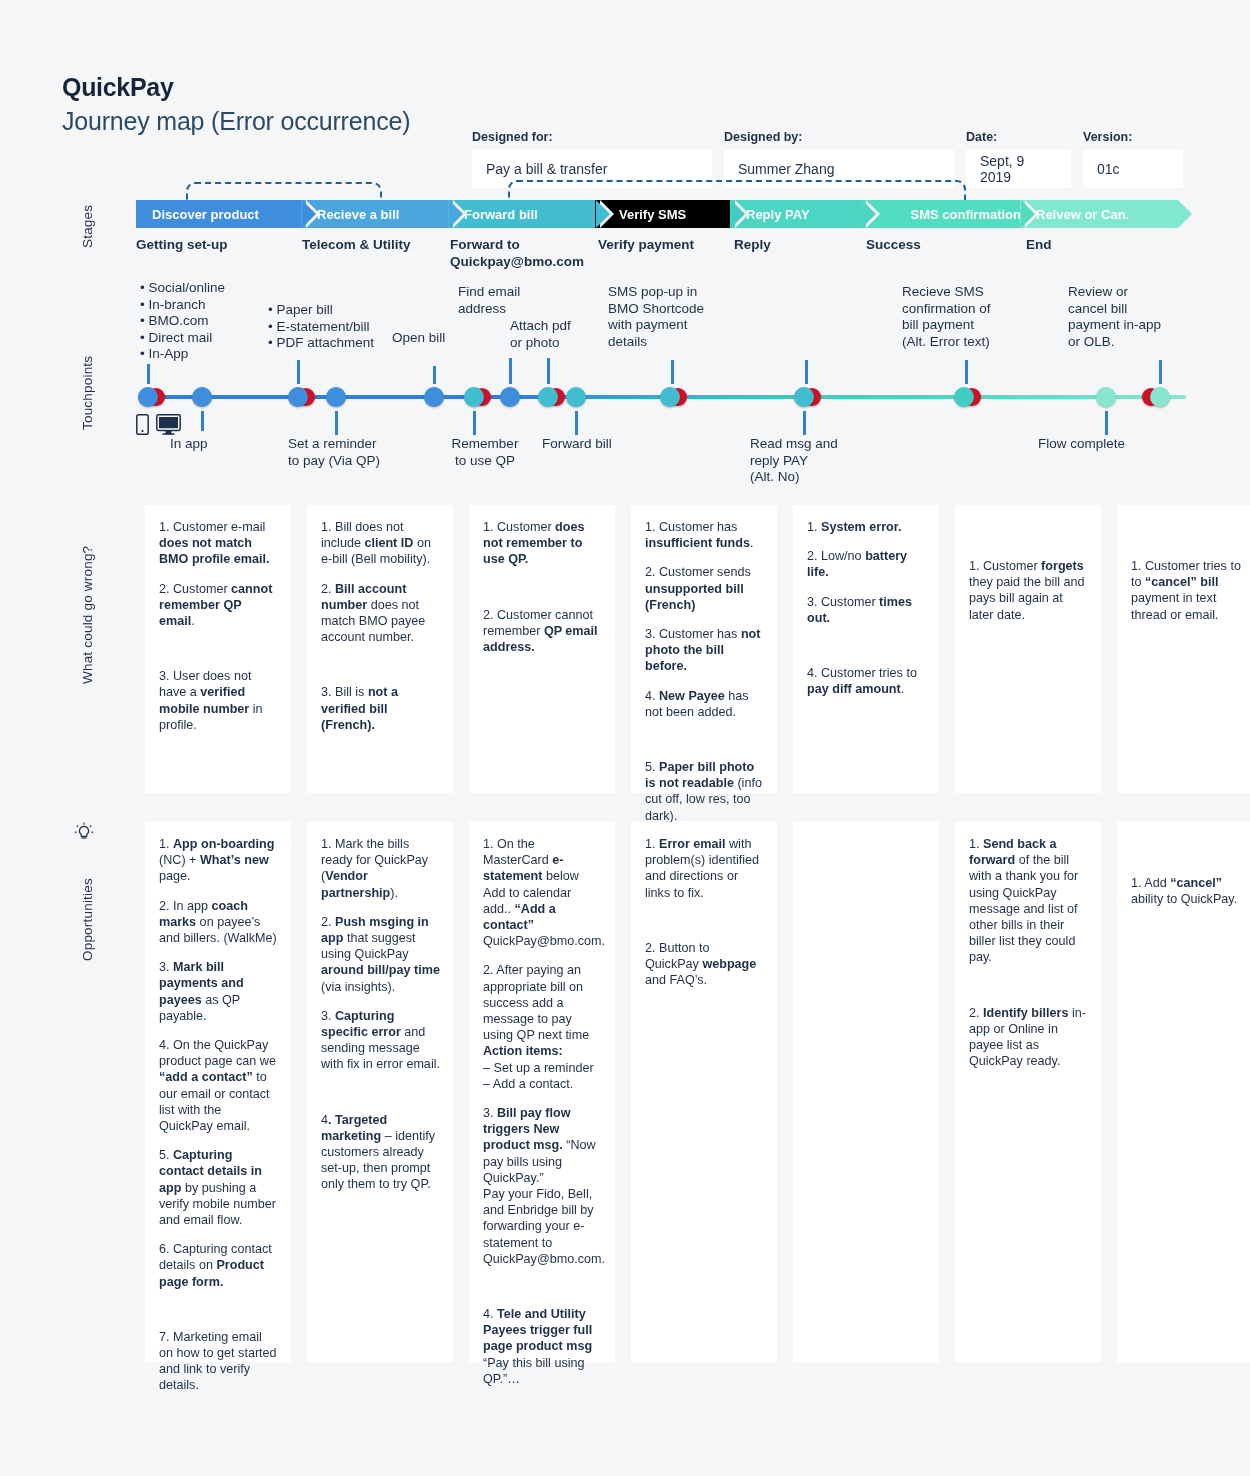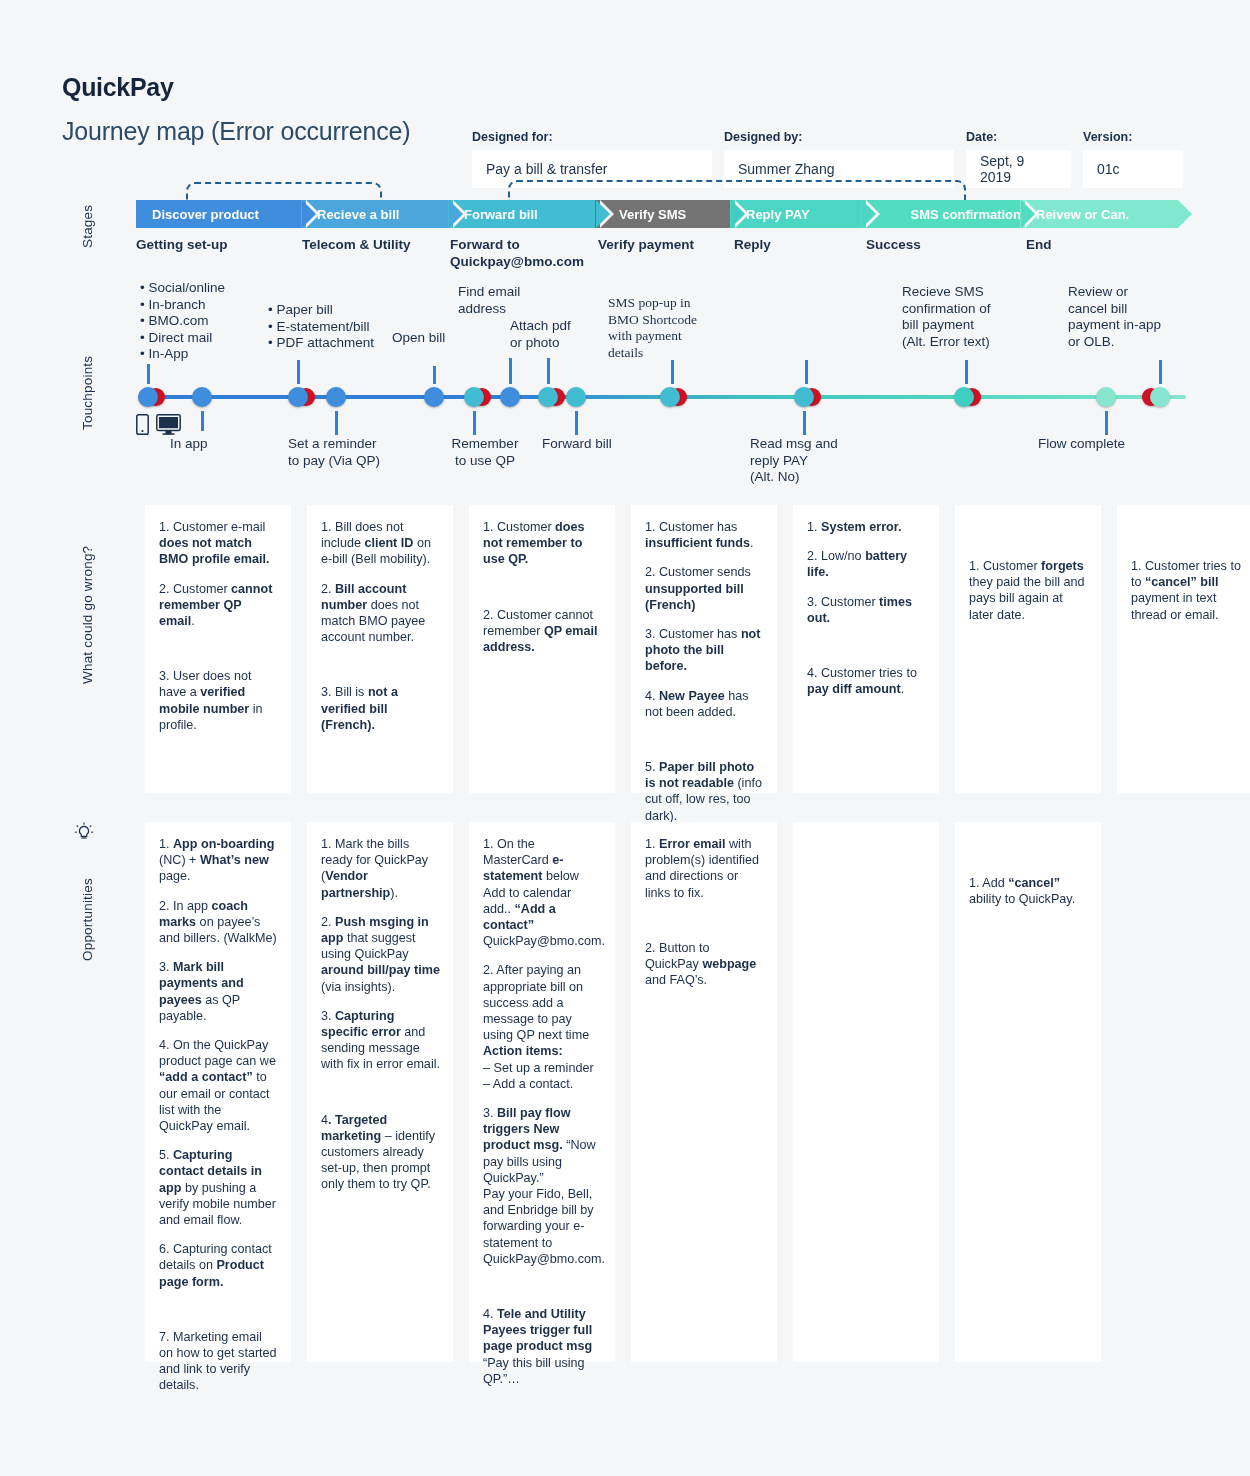--- a/index.html
+++ b/index.html
@@ -10,21 +10,21 @@
     font-family:"Liberation Sans", sans-serif;
     color:#1d3049;
     position:relative;
     overflow:hidden;
   }
 
   
   .header { position:absolute; left:62px; top:72px; width:1130px; height:80px; }
   .title-block { position:absolute; left:0; top:0; }
   .title-main { font-size:25px; font-weight:bold; letter-spacing:-0.3px; color:#15263c; line-height:30px; }
-  .title-sub  { font-size:25px; font-weight:normal; color:#2b4a66; line-height:34px; margin-top:12px; letter-spacing:-0.2px;}
+  .title-sub  { font-size:25px; font-weight:normal; color:#2b4a66; line-height:34px; margin-top:2px; letter-spacing:-0.2px;}
 
   .meta-wrap { position:absolute; left:410px; top:10px; display:flex; gap:0; align-items:flex-start;margin-top:48px; }
   .meta-field { margin-right:12px; }
   .meta-label { font-size:12.5px; font-weight:bold; color:#1d3049; margin-bottom:6px; }
   .meta-value {
     background:#ffffff; height:38px; display:flex; align-items:center;
     padding:0 14px; font-size:14px; color:#1d3049;
   }
   .mf-designed-for .meta-value { width:240px; }
   .mf-designed-by .meta-value { width:230px; }
@@ -151,21 +151,21 @@
 <div class="stages" id="stages-bar">
     <div class="stage" style="--c: #3f8ddd; background: rgb(63, 141, 221); width: 166px;">
       <span>Discover product</span>
     </div>
     <div class="stage" style="--c: #4aa6dd; background: rgb(74, 166, 221); width: 148px;">
       <span>Recieve a bill</span>
     </div>
     <div class="stage" style="--c: #41bcd0; background: rgb(65, 188, 208); width: 148px;">
       <span>Forward bill</span>
     </div>
-    <div class="stage" style="--c: #40cdc2; background: #737373; width: 136px; padding-left: 24px;">
+    <div class="stage" style="--c: #40cdc2; background: #000000; width: 136px; padding-left: 24px;">
       <span>Verify SMS</span>
     </div>
     <div class="stage" style="--c: #4ad6c2; background: rgb(74, 214, 194); width: 132px;">
       <span>Reply PAY</span>
     </div>
     <div class="stage" style="--c: #52dcc0; background: rgb(82, 220, 192); width: 160px; justify-content: flex-end;">
       <span>SMS confirmation</span>
     </div>
     <div class="stage last" style="--c: #7fe8cf; background: rgb(127, 232, 207); width: 158px;">
       <span>Reivew or Can.</span>
@@ -221,21 +221,21 @@
       <div class="tp-tick" style="left: 445px; top: 133px; height: 24px;"></div>
       <div class="tp-tick" style="left: 673px; top: 133px; height: 24px;"></div>
       <div class="tp-tick" style="left: 975px; top: 133px; height: 24px;"></div>
     </div>
   <div id="tp-notes">
       <div class="tp-note" style="left: 10px; top: 2px; width: 130px;">• Social/online<br>• In-branch<br>• BMO.com<br>• Direct mail<br>• In-App</div>
       <div class="tp-note" style="left: 138px; top: 24px; width: 125px;">• Paper bill<br>• E-statement/bill<br>• PDF attachment</div>
       <div class="tp-note" style="left: 262px; top: 52px; width: 90px;">Open bill</div>
       <div class="tp-note" style="left: 328px; top: 6px; width: 100px;">Find email<br>address</div>
       <div class="tp-note" style="left: 380px; top: 40px; width: 92px;">Attach pdf<br>or photo</div>
-      <div class="tp-note" style="left: 478px; top: 17px; width: 120px; font-family: Liberation Serif, serif;">SMS pop-up in<br>BMO Shortcode<br>with payment<br>details</div>
+      <div class="tp-note" style="left: 478px; top: 6px; width: 120px;">SMS pop-up in<br>BMO Shortcode<br>with payment<br>details</div>
       <div class="tp-note" style="left: 772px; top: 6px; width: 130px;">Recieve SMS<br>confirmation of<br>bill payment<br>(Alt. Error text)</div>
       <div class="tp-note" style="left: 938px; top: 6px; width: 120px;">Review or<br>cancel bill<br>payment in-app<br>or OLB.</div>
       <div class="tp-note" style="left: 40px; top: 158px; width: 100px;">In app</div>
       <div class="tp-note" style="left: 158px; top: 158px; width: 130px;">Set a reminder<br>to pay (Via QP)</div>
       <div class="tp-note" style="left: 300px; top: 158px; width: 110px; text-align: center;">Remember<br>to use QP</div>
       <div class="tp-note" style="left: 412px; top: 158px; width: 120px;">Forward bill</div>
       <div class="tp-note" style="left: 620px; top: 158px; width: 130px;">Read msg and<br>reply PAY<br>(Alt. No)</div>
       <div class="tp-note" style="left: 908px; top: 158px; width: 130px;">Flow complete</div>
     </div>
   <div class="devicons">
@@ -308,15 +308,19 @@
       <p class="para">2. After paying an appropriate bill on success add a message to pay using QP next time <b>Action items:</b><br>– Set up a reminder<br>– Add a contact.</p>
       <p class="para">3. <b>Bill pay flow triggers New product msg.</b> “Now pay bills using QuickPay.”<br>Pay your Fido, Bell, and Enbridge bill by forwarding your e-statement to QuickPay@bmo.com.</p>
       <p class="para">4. <b>Tele and Utility Payees trigger full page product msg</b> “Pay this bill using QP.”…</p>
     </div>
     <div class="card" style="height: 540px;">
       <p class="para">1. <b>Error email</b> with problem(s) identified and directions or links to fix.</p>
       <p class="para">2. Button to QuickPay <b>webpage</b> and FAQ’s.</p>
     </div>
     <div class="card" style="height: 540px;"></div>
     <div class="card" style="height: 540px;">
+      <p class="para">1. <b>Send back a forward</b> of the bill with a thank you for using QuickPay message and list of other bills in their biller list they could pay.</p>
+      <p class="para">2. <b>Identify billers</b> in-app or Online in payee list as QuickPay ready.</p>
+    </div>
+    <div class="card" style="height: 540px;">
       <p class="para">1. Add <b>“cancel”</b> ability to QuickPay.</p>
     </div>
   </div>
 
 </body></html>

